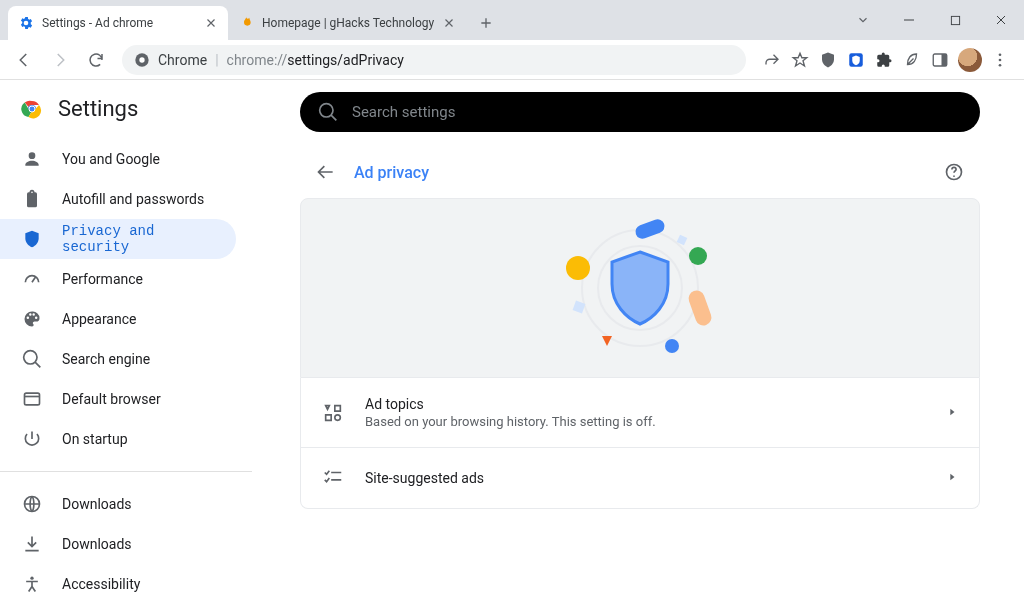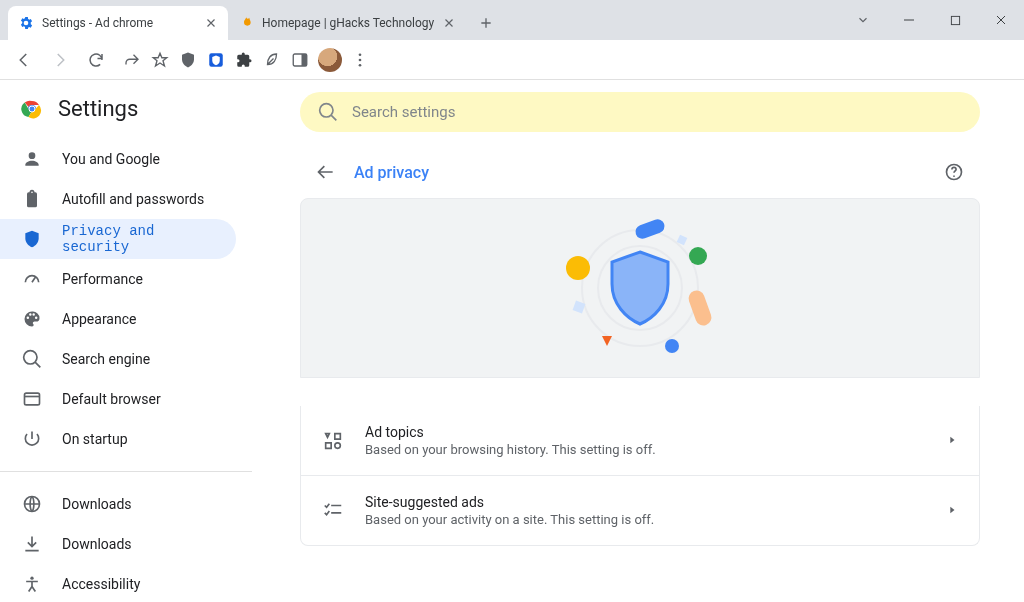--- a/index.html
+++ b/index.html
@@ -43,31 +43,31 @@
   .side-item.selected { background:#e8f0fe; color:#1967d2;font-family:Liberation Mono, monospace; }
   .side-item.selected .sico { color:#1967d2; }
   .sico { width:20px; height:20px; color:#5f6368; display:flex; align-items:center; justify-content:center; }
   .side-sep { height:1px; background:#e0e0e0; margin:12px 0; }
   
   
   .main { flex:1; overflow-y:auto; position:relative; background:#fff; }
   .main::-webkit-scrollbar { width:14px; }
   .main::-webkit-scrollbar-thumb { background:#bdc1c6; border-radius:7px; }
   .searchbar-row { padding: 12px 40px 20px; }
-  .searchbar { max-width: 680px; margin-left:auto; margin-right:auto; height:40px; background:#fef9c3; border-radius:20px; display:flex; align-items:center; padding:0 18px; gap:14px; color:#80868b; font-size:15px; }
+  .searchbar { max-width: 680px; margin-left:auto; margin-right:auto; height:40px; background:#000000; border-radius:20px; display:flex; align-items:center; padding:0 18px; gap:14px; color:#80868b; font-size:15px; }
   
   .card-wrap { max-width: 680px; margin: 0 auto 40px; }
   .card-header { display:flex; align-items:center; padding: 10px 16px; gap:18px; }
   .card-header .back { width:20px; height:20px; color:#5f6368; }
   .card-header .title { font-size:16px; color:#3b82f6; font-weight:500; flex:1; }
   .card-header .help { width:20px; height:20px; color:#5f6368; }
   
   .hero { background:#f1f3f4; border-radius:8px 8px 0 0; height:180px; display:flex; align-items:center; justify-content:center; margin-top:6px; border:1px solid #e8eaed; }
   
-  .rows { border:1px solid #e8eaed; border-top:none; border-radius:0 0 8px 8px;margin-top:28px; }
+  .rows { border:1px solid #e8eaed; border-top:none; border-radius:0 0 8px 8px; }
   .row { display:flex; align-items:center; padding:18px 20px; gap:20px; border-top:1px solid #e8eaed; cursor:pointer; }
   .row:first-child { border-top:none; }
   .row .rico { width:24px; height:24px; color:#5f6368; display:flex; align-items:center; justify-content:center; }
   .row .rtxt { flex:1; }
   .row .rtitle { font-size:14px; color:#202124; }
   .row .rdesc { font-size:13px; color:#5f6368; margin-top:2px; }
   .row .chev { width:12px; height:12px; color:#5f6368; }
   
   svg { display:block; }
 </style>
@@ -139,20 +139,31 @@
   <div class="navbtn disabled">
       <svg width="18" height="18" viewBox="0 0 24 24">
         <path fill="none" stroke="#bdc1c6" stroke-width="2" d="M9 4l8 8-8 8"></path>
       </svg>
     </div>
   <div class="navbtn">
       <svg width="18" height="18" viewBox="0 0 24 24">
         <path fill="none" stroke="#5f6368" stroke-width="2" d="M20 12a8 8 0 10-2.5 5.8M20 4v6h-6"></path>
       </svg>
     </div>
+  <div class="omnibox">
+    <span>
+        <svg width="16" height="16" viewBox="0 0 24 24">
+          <circle cx="12" cy="12" r="10" fill="#5f6368"></circle>
+          <circle cx="12" cy="12" r="4" fill="#fff"></circle>
+        </svg>
+      </span>
+    <span style="color:#3c4043">Chrome</span>
+    <span style="color:#bdc1c6">|</span>
+    <span class="url"><span class="dim">chrome://</span><span>settings/adPrivacy</span></span>
+  </div>
   <div class="exticons">
     <div class="extico">
         <svg width="18" height="18" viewBox="0 0 24 24">
           <path fill="none" stroke="#5f6368" stroke-width="1.8" d="M14 5l6 6-6 6M20 11H9a5 5 0 00-5 5v2"></path>
         </svg>
       </div>
     <div class="extico">
         <svg width="18" height="18" viewBox="0 0 24 24">
           <path fill="none" stroke="#5f6368" stroke-width="1.8" d="M12 3l2.5 6H21l-5 4 2 7-6-4-6 4 2-7-5-4h6.5z"></path>
         </svg>
@@ -371,21 +382,20 @@
             </span>
         </div>
         <div class="row">
           <span class="rico">
               <svg width="22" height="22" viewBox="0 0 24 24">
                 <path fill="none" stroke="#5f6368" stroke-width="1.8" d="M3 6l2 2 3-4M10 6h11M3 14l2 2 3-4M10 14h11"></path>
               </svg>
             </span>
           <div class="rtxt">
             <div class="rtitle">Site-suggested ads</div>
-            <div class="rdesc">Based on your activity on a site. This setting is off.</div>
           </div>
           <span class="chev">
               <svg width="10" height="10" viewBox="0 0 24 24">
                 <path fill="#5f6368" d="M8 4l10 8-10 8z"></path>
               </svg>
             </span>
         </div>
       </div>
     </div>
   </div>

